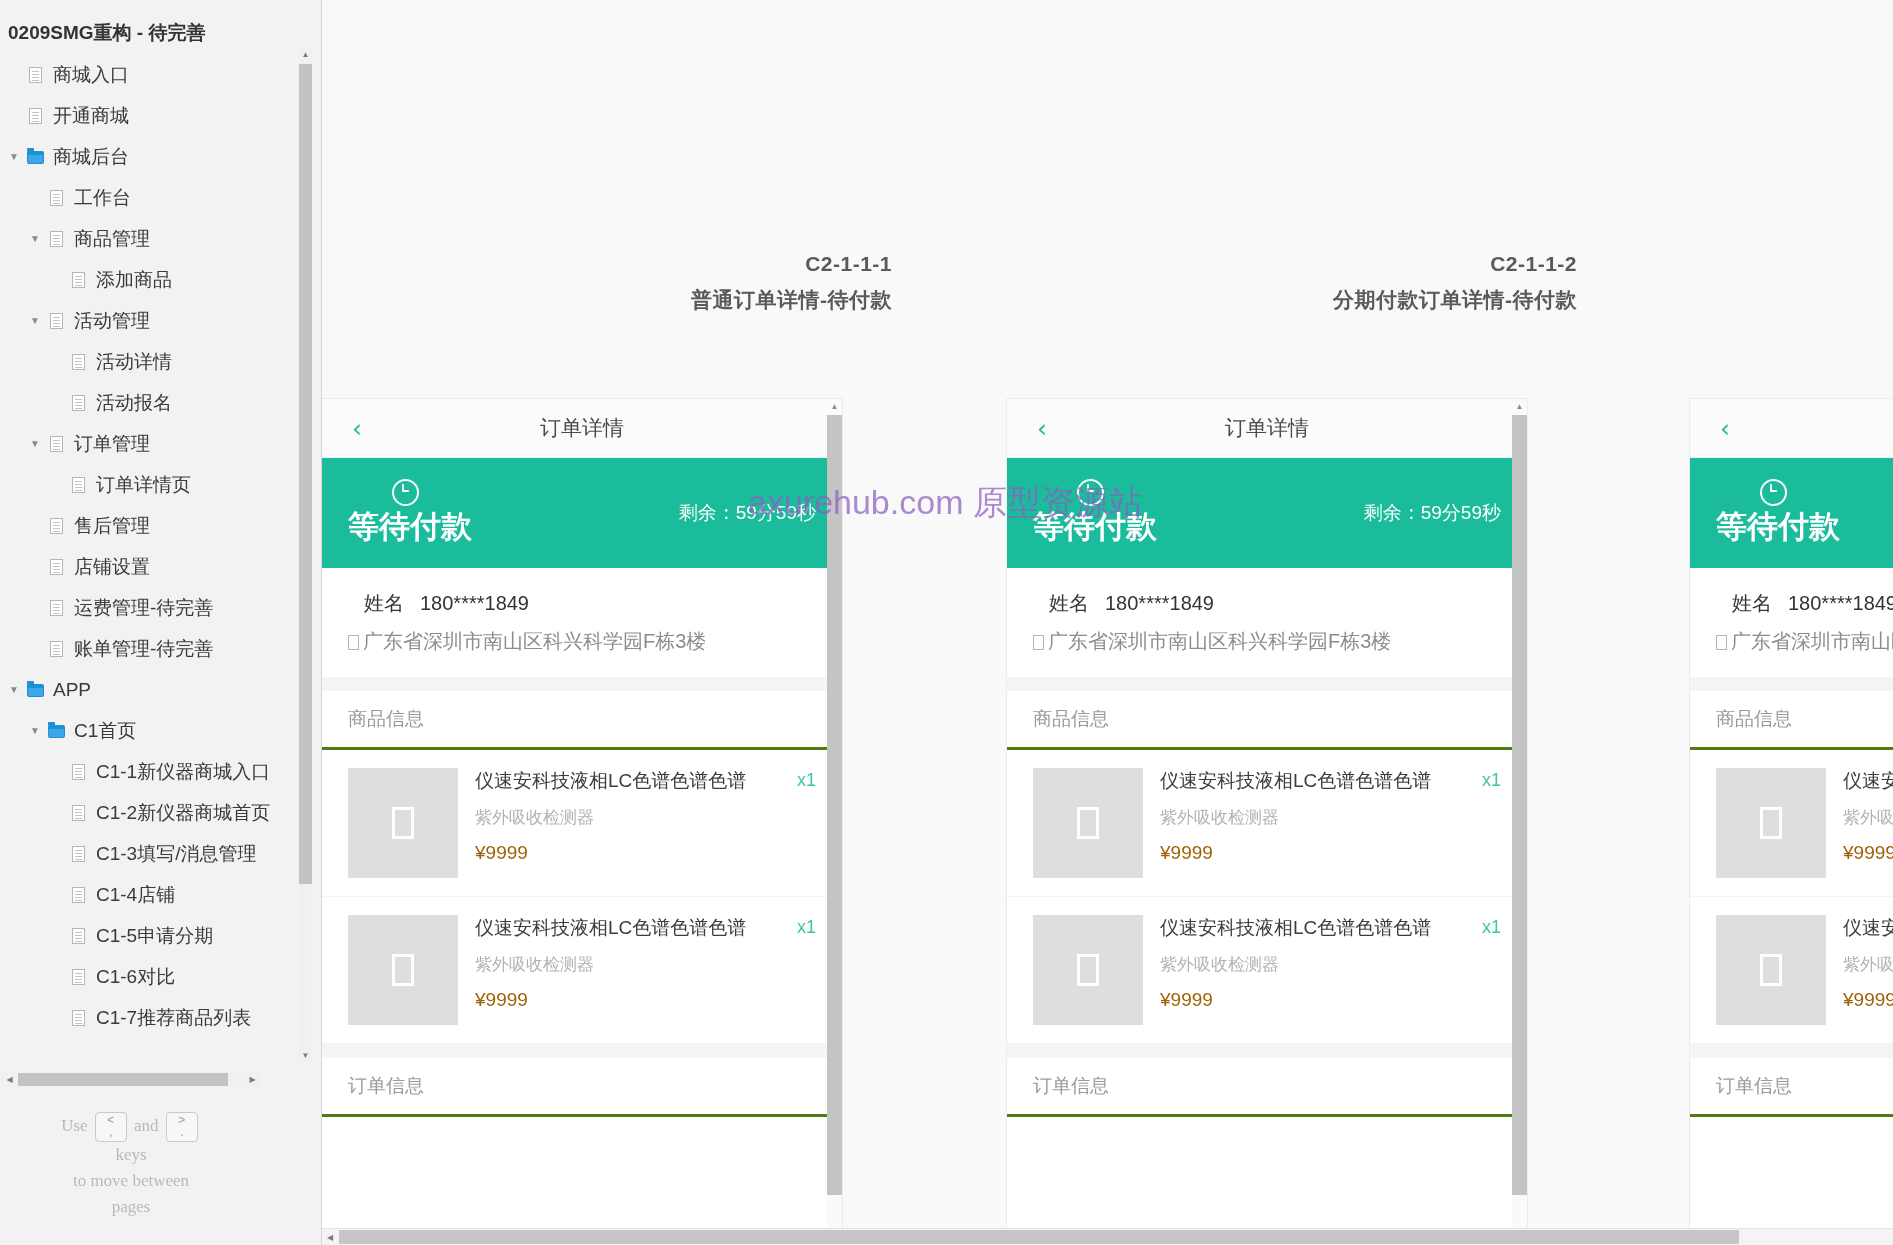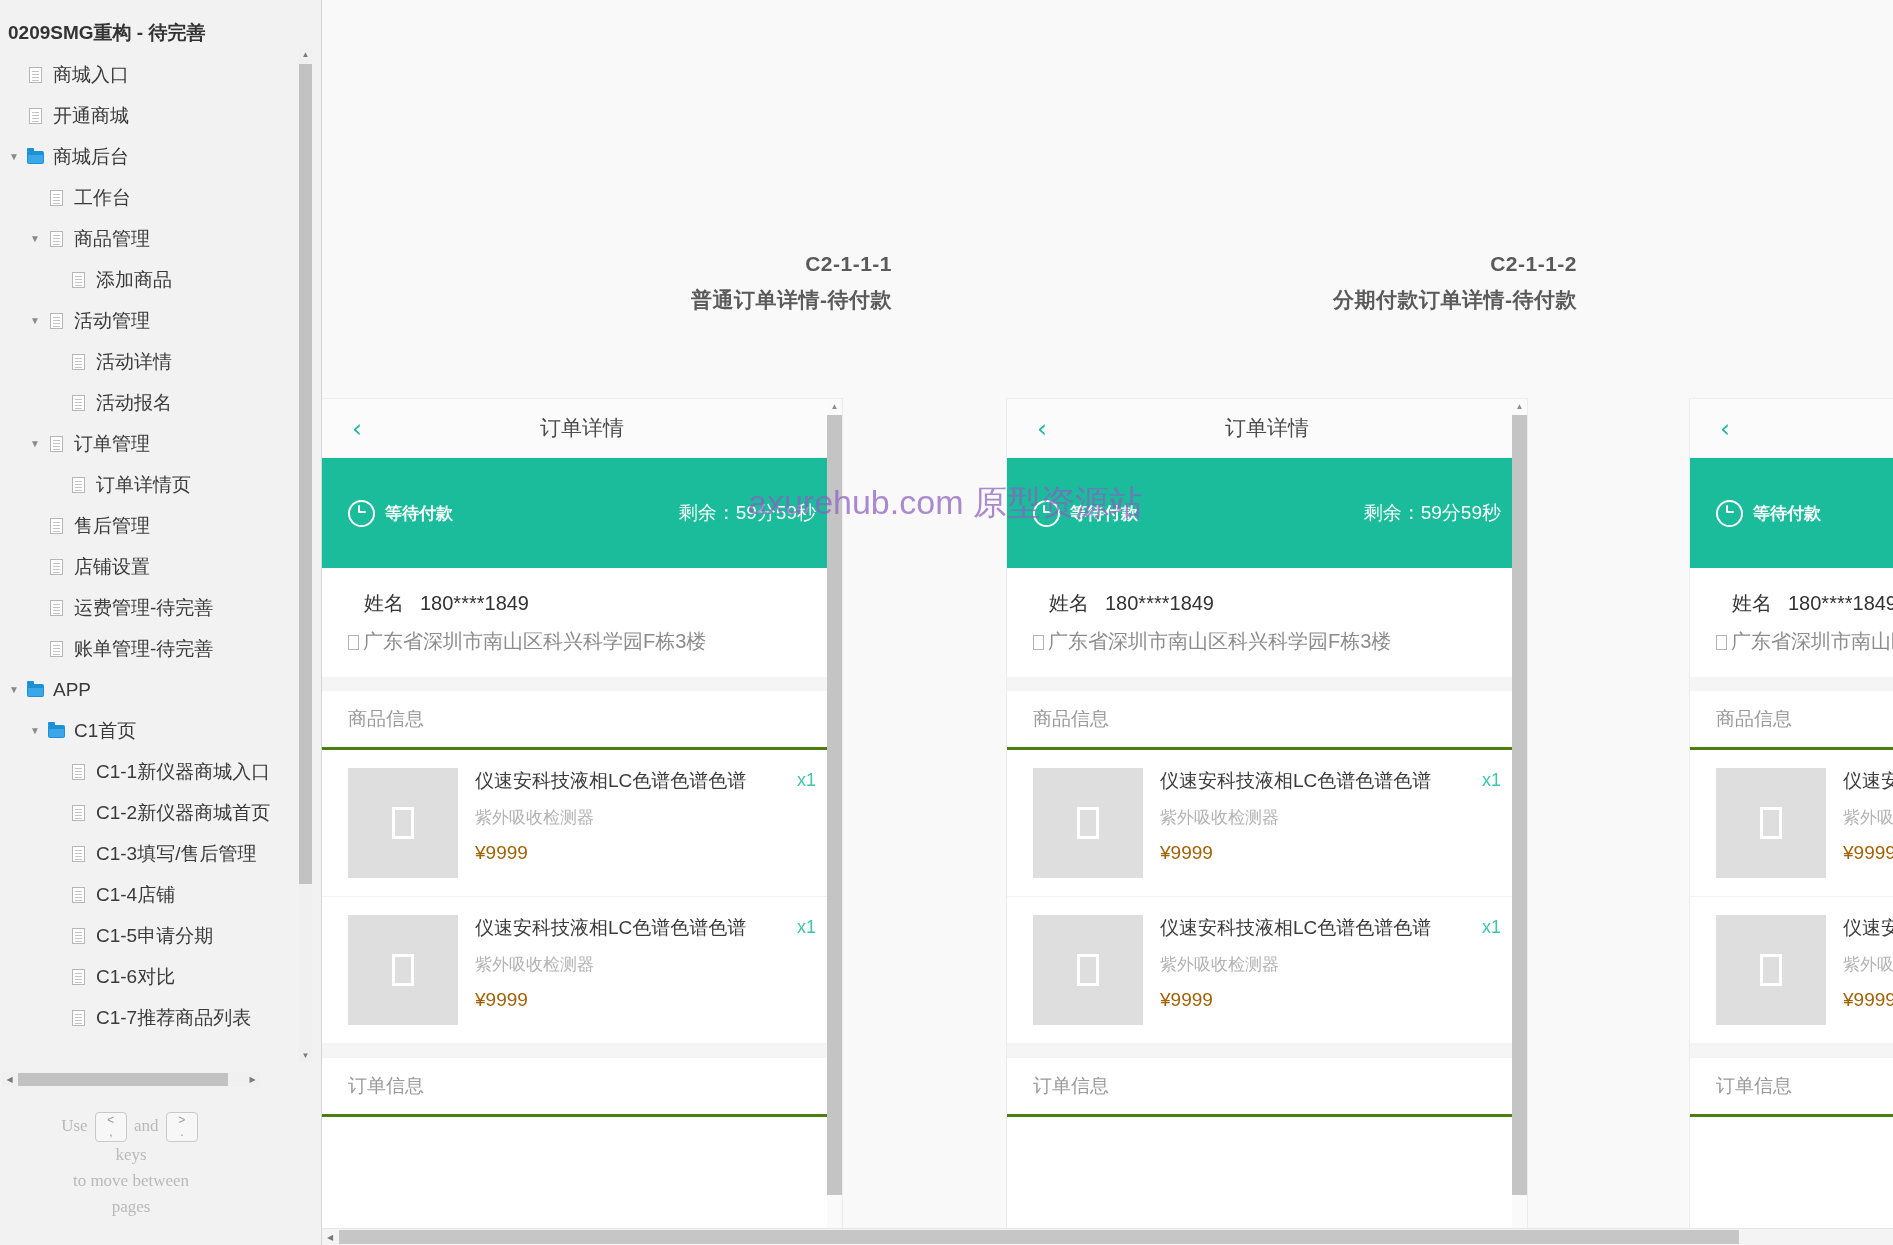--- a/index.html
+++ b/index.html
@@ -282,22 +282,23 @@
     background: #1ABC9C;
     display: flex;
     align-items: center;
     padding: 0 26px;
     box-sizing: border-box;
   }
   .status-left {
     display: flex;
     align-items: center;
     color: #ffffff;
-    font-size: 17px;
+    font-size: 31px;
     font-weight: bold;
+    flex-direction: column;
   }
   .clock-icon {
     width: 23px; height: 23px;
     border: 2.2px solid #ffffff;
     border-radius: 50%;
     position: relative;
     margin-right: 10px;
     display: inline-block;
   }
   .clock-icon::before {
@@ -569,21 +570,21 @@
           <span>C1-1新仪器商城入口</span>
         </div>
         <div class="tree-item lv2">
           <span class="tw-caret empty"></span>
           <span class="tw-icon"><span class="ico-page"></span></span>
           <span>C1-2新仪器商城首页</span>
         </div>
         <div class="tree-item lv2">
           <span class="tw-caret empty"></span>
           <span class="tw-icon"><span class="ico-page"></span></span>
-          <span>C1-3填写/售后管理</span>
+          <span>C1-3填写/消息管理</span>
         </div>
         <div class="tree-item lv2">
           <span class="tw-caret empty"></span>
           <span class="tw-icon"><span class="ico-page"></span></span>
           <span>C1-4店铺</span>
         </div>
         <div class="tree-item lv2">
           <span class="tw-caret empty"></span>
           <span class="tw-icon"><span class="ico-page"></span></span>
           <span>C1-5申请分期</span>

